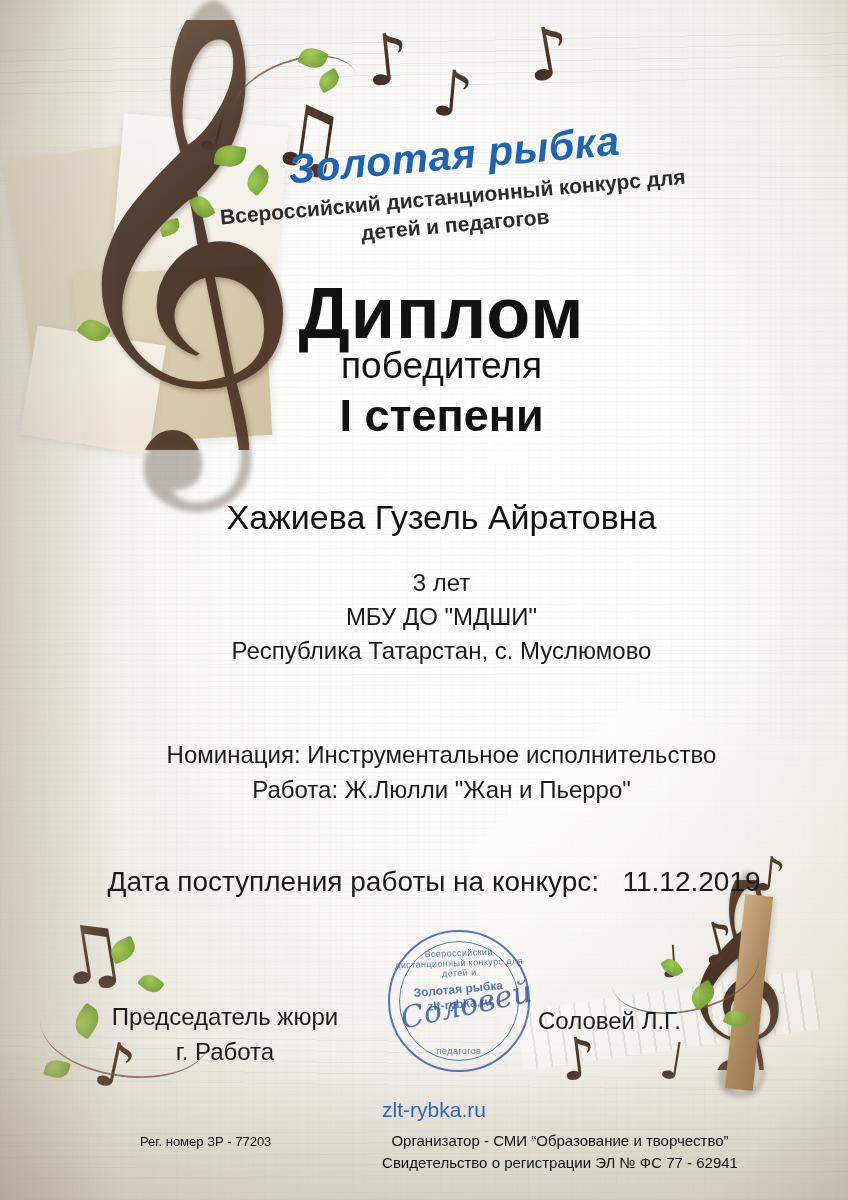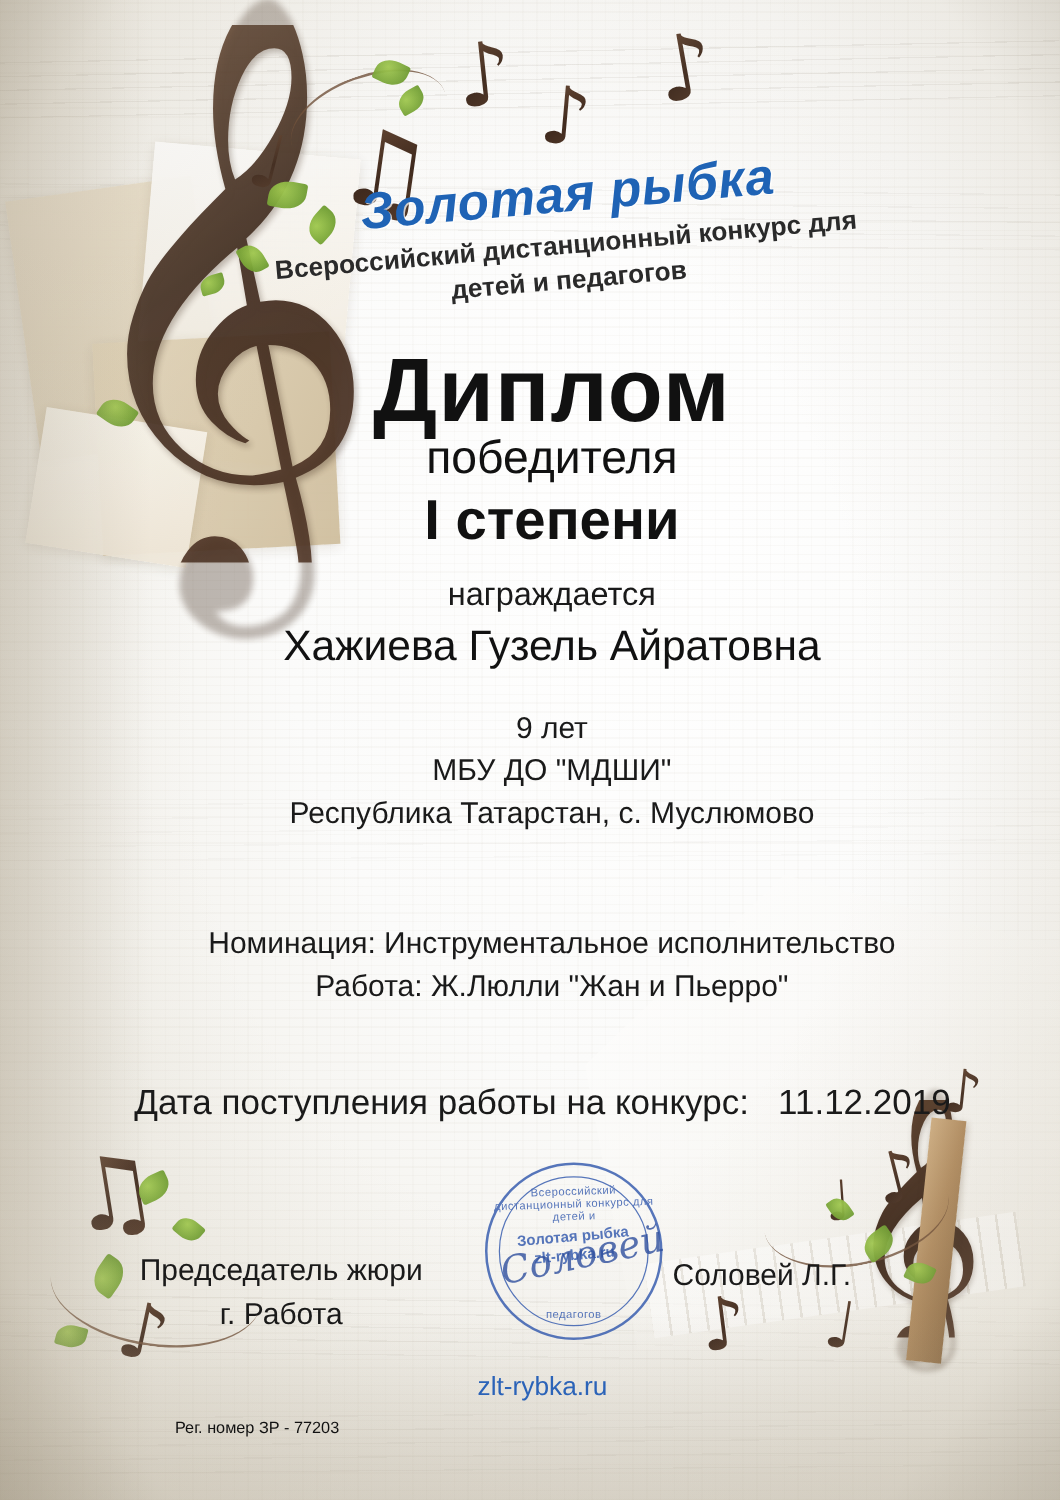--- a/index.html
+++ b/index.html
@@ -507,25 +507,24 @@
       <div class="brand-sub">
         <div>Всероссийский дистанционный конкурс для</div>
         <div>детей и педагогов</div>
       </div>
     </div>
 
     <div class="title-main">Диплом</div>
     <div class="title-sub">победителя</div>
     <div class="title-degree">I степени</div>
 
-    <div class="awarded-label">награждается</div>
     <div class="recipient">Хажиева Гузель Айратовна</div>
 
     <div class="details">
-      <div>9 лет</div>
+      <div>3 лет</div>
       <div>МБУ ДО "МДШИ"</div>
       <div>Республика Татарстан, с. Муслюмово</div>
     </div>
 
     <div class="nomination">
       <div>Номинация: Инструментальное исполнительство</div>
       <div>Работа: Ж.Люлли "Жан и Пьерро"</div>
     </div>
 
     <div class="submit-date">
@@ -549,15 +548,19 @@
         <div>zlt-rybka.ru</div>
       </div>
       <div class="stamp-arc-bottom">педагогов</div>
     </div>
     <div class="stamp-signature">Соловей</div>
 
     <div class="site-url">zlt-rybka.ru</div>
 
     <div class="reg-number">Рег. номер ЗР - 77203</div>
 
+    <div class="footer-right">
+      <div>Организатор - СМИ “Образование и творчество”</div>
+      <div>Свидетельство о регистрации ЭЛ № ФС 77 - 62941</div>
+    </div>
 
   </div>
 </div>
 
 </body></html>

